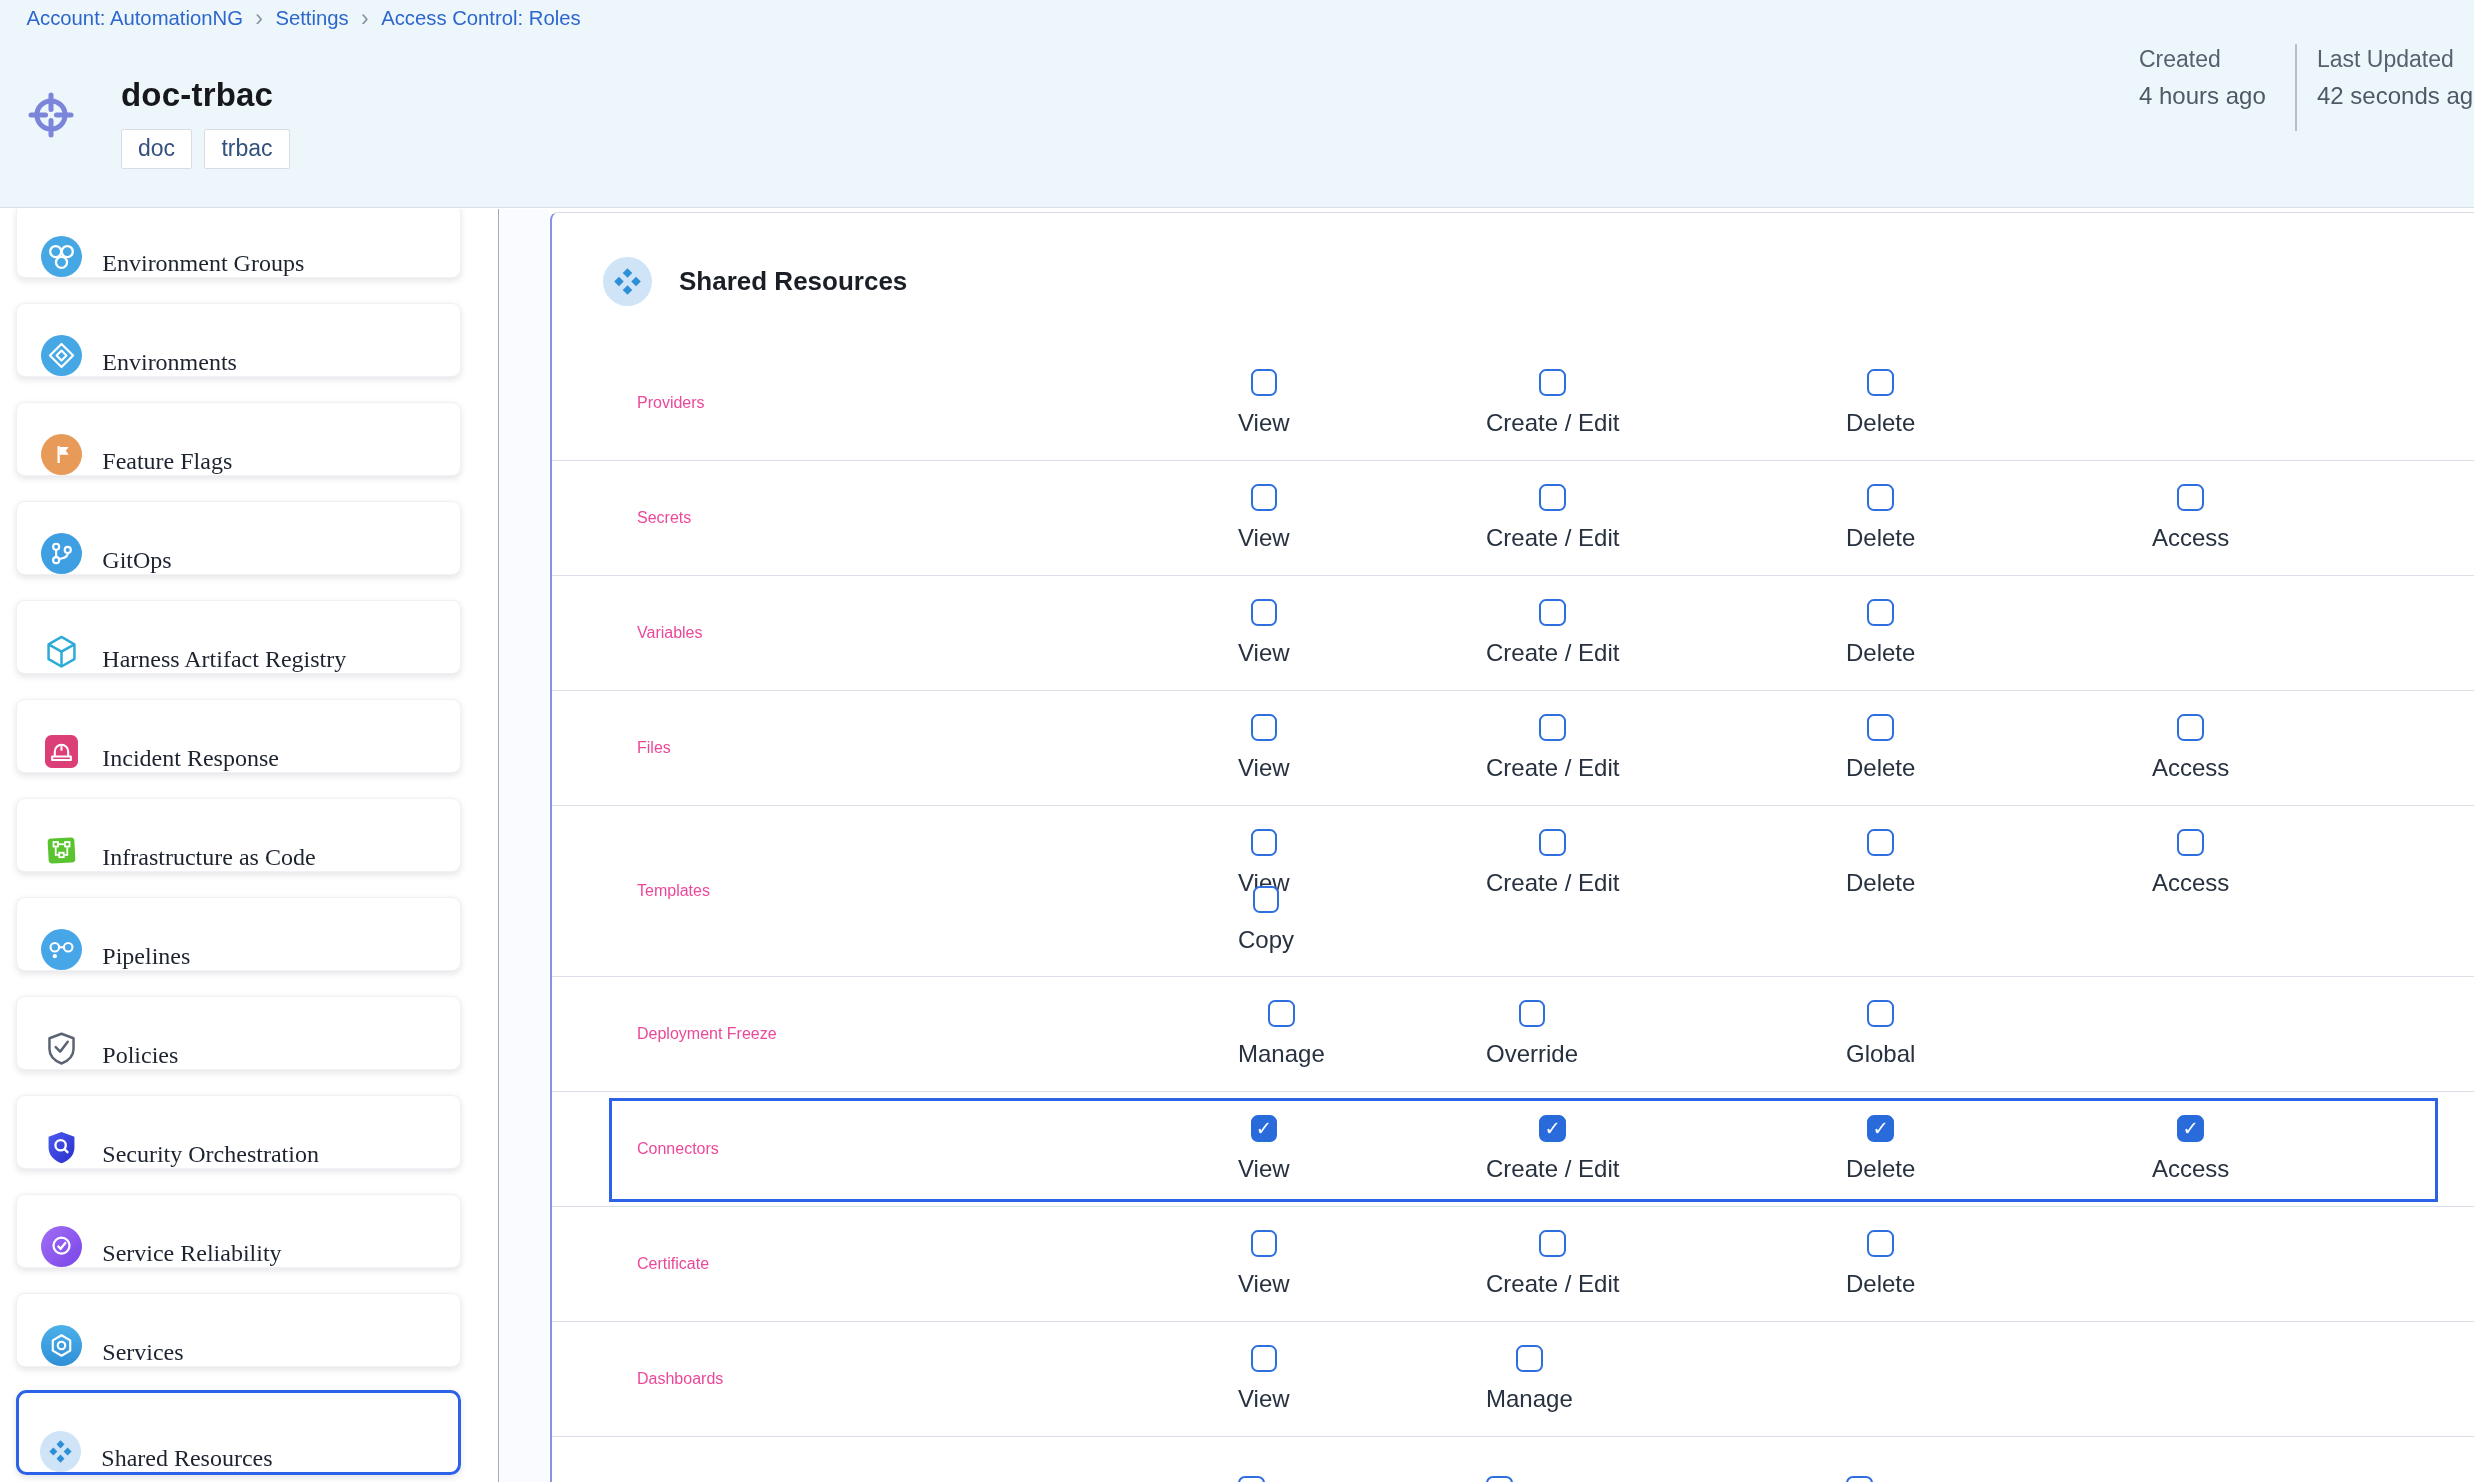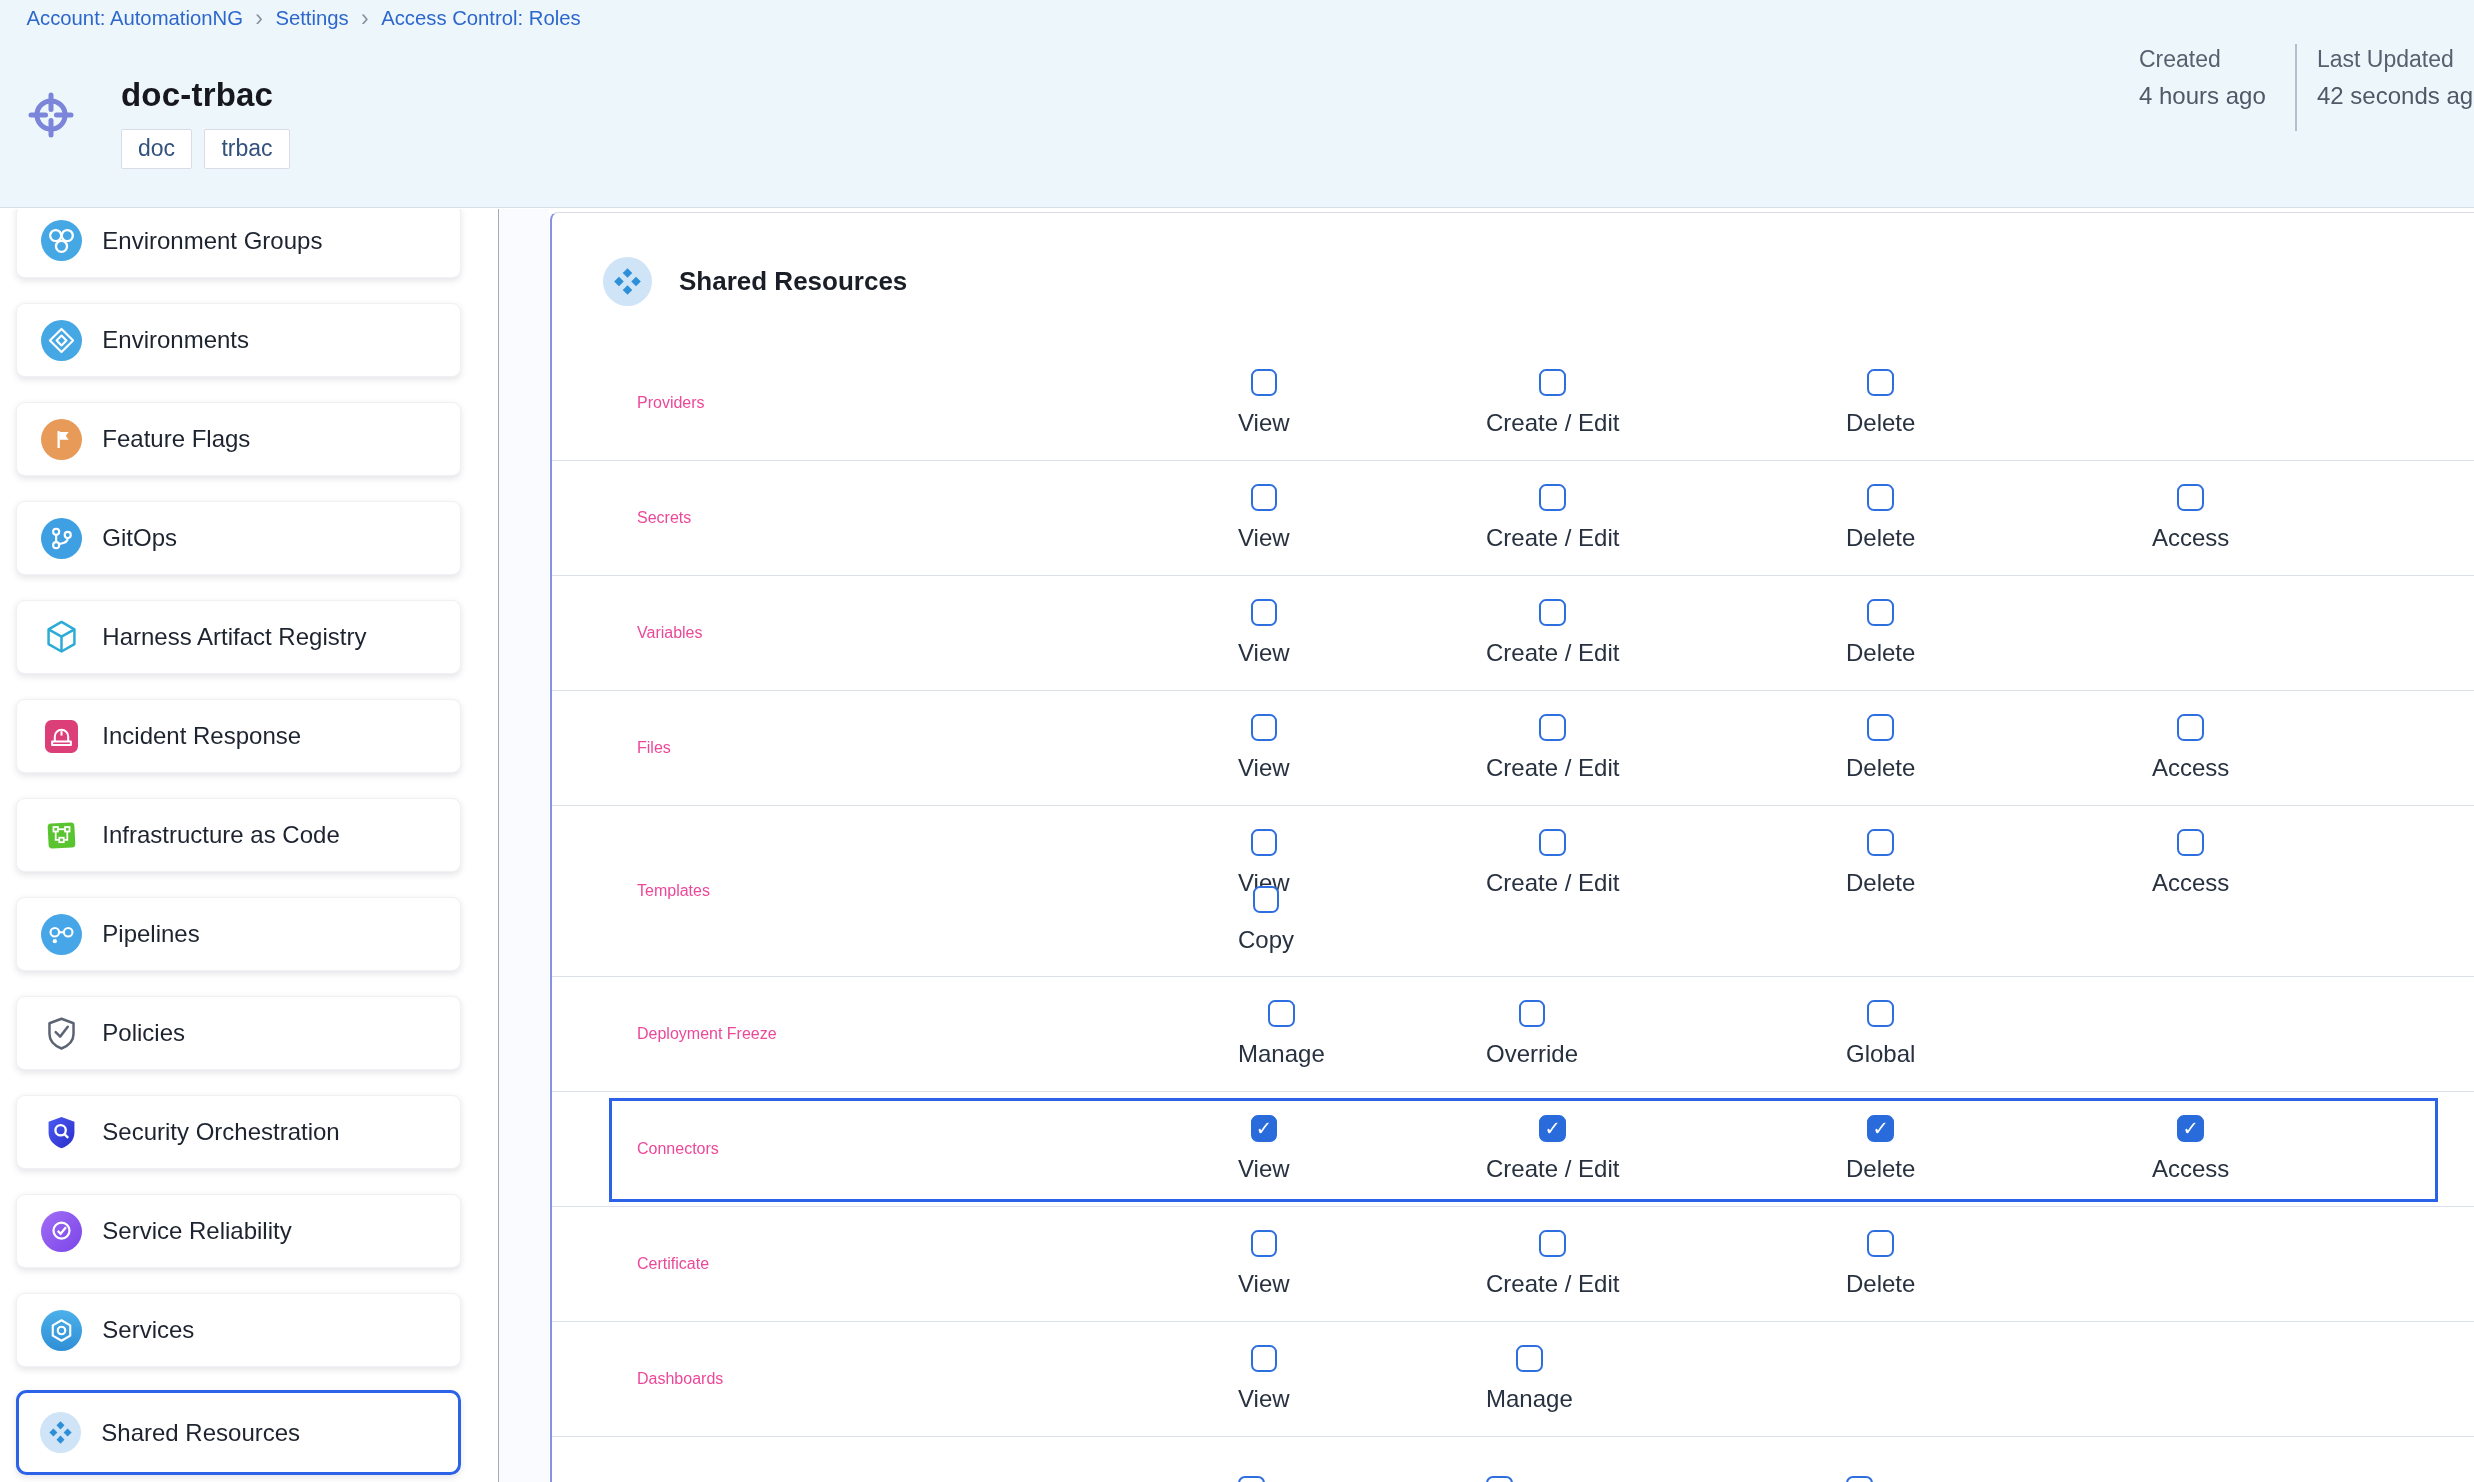--- a/index.html
+++ b/index.html
@@ -23,22 +23,22 @@
 
   .meta-created { position:absolute; left:2139px; top:46px; }
   .meta-updated { position:absolute; left:2317px; top:46px; white-space:nowrap; }
   .meta-label { font-size:23px; color:#57606e; margin-bottom:8.8px; }
   .meta-value { font-size:24px; color:#4e5866; }
   .meta-divider { position:absolute; left:2295px; top:44px; width:1.8px; height:87px; background:#b7bec9; }
 
   
   .sidebar { position:absolute; left:0; top:209px; width:498px; height:1273px; overflow:hidden; background:#fff; }
   .side-card { position:absolute; left:16px; width:445px; height:74px; background:#fff;
-    border:0.9px solid #f0f1f5; border-radius:8.8px; display:flex; align-items:center;
-    padding-left:24px; box-shadow:0 2.7px 6.2px rgba(60,64,84,0.13); cursor:pointer; }
+    border:0.9px solid #f0f1f5; border-radius:8.8px; display:flex; align-items:flex-end;
+    padding-left:24px; box-shadow:0 2.7px 6.2px rgba(60,64,84,0.13); cursor:pointer;font-family:Liberation Serif, serif; }
   .side-card .icon { width:41px; height:41px; flex:0 0 41px; }
   .side-card .lbl { margin-left:20.3px; font-size:24px; color:#1d2430; }
   .side-card.selected { height:85px; border:3.5px solid #2c62e8; border-radius:10.6px; padding-left:21px; }
 
   .v-divider { position:absolute; left:498px; top:209px; width:1.8px; height:1273px; background:#a5abb8; }
   .gap-col { position:absolute; left:499px; top:209px; width:50px; height:1273px; background:#fafbff; }
 
   
   .panel { position:absolute; left:550px; top:212px; width:1944px; height:1379px; background:#fff;
     border-left:2.7px solid #8991e6; border-top:1.8px solid #d8dae6; border-top-left-radius:8px; }

